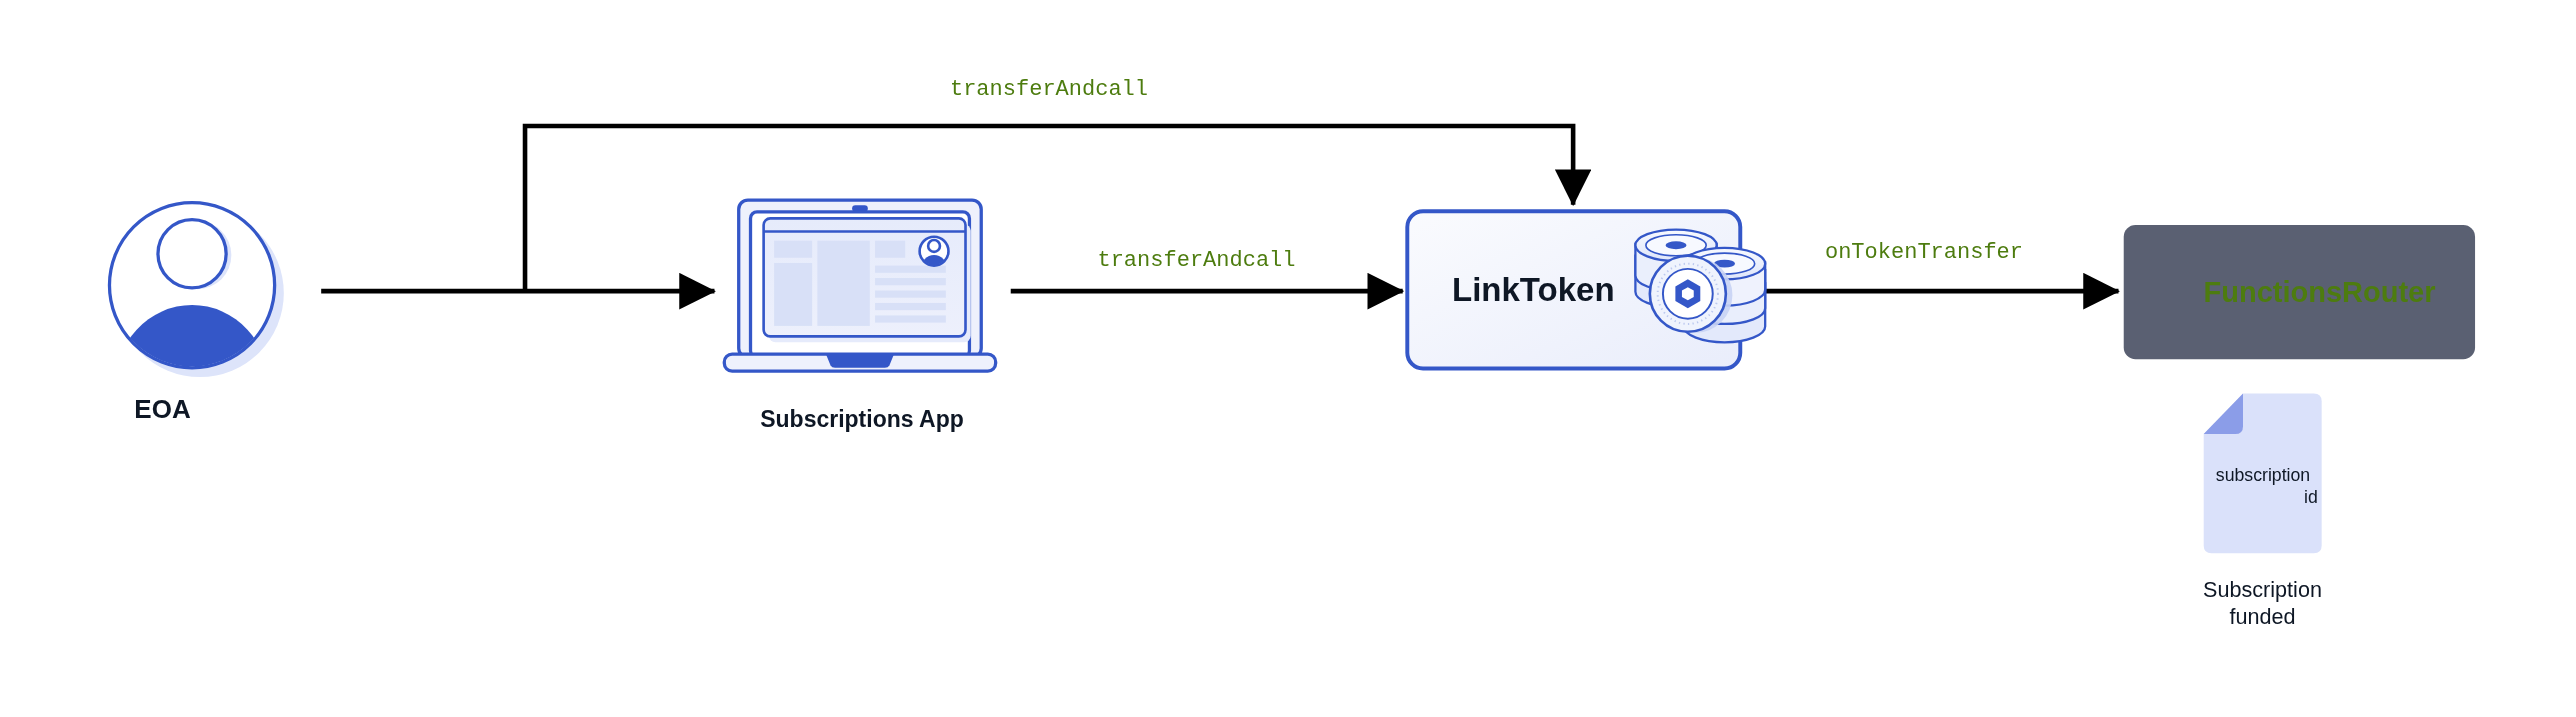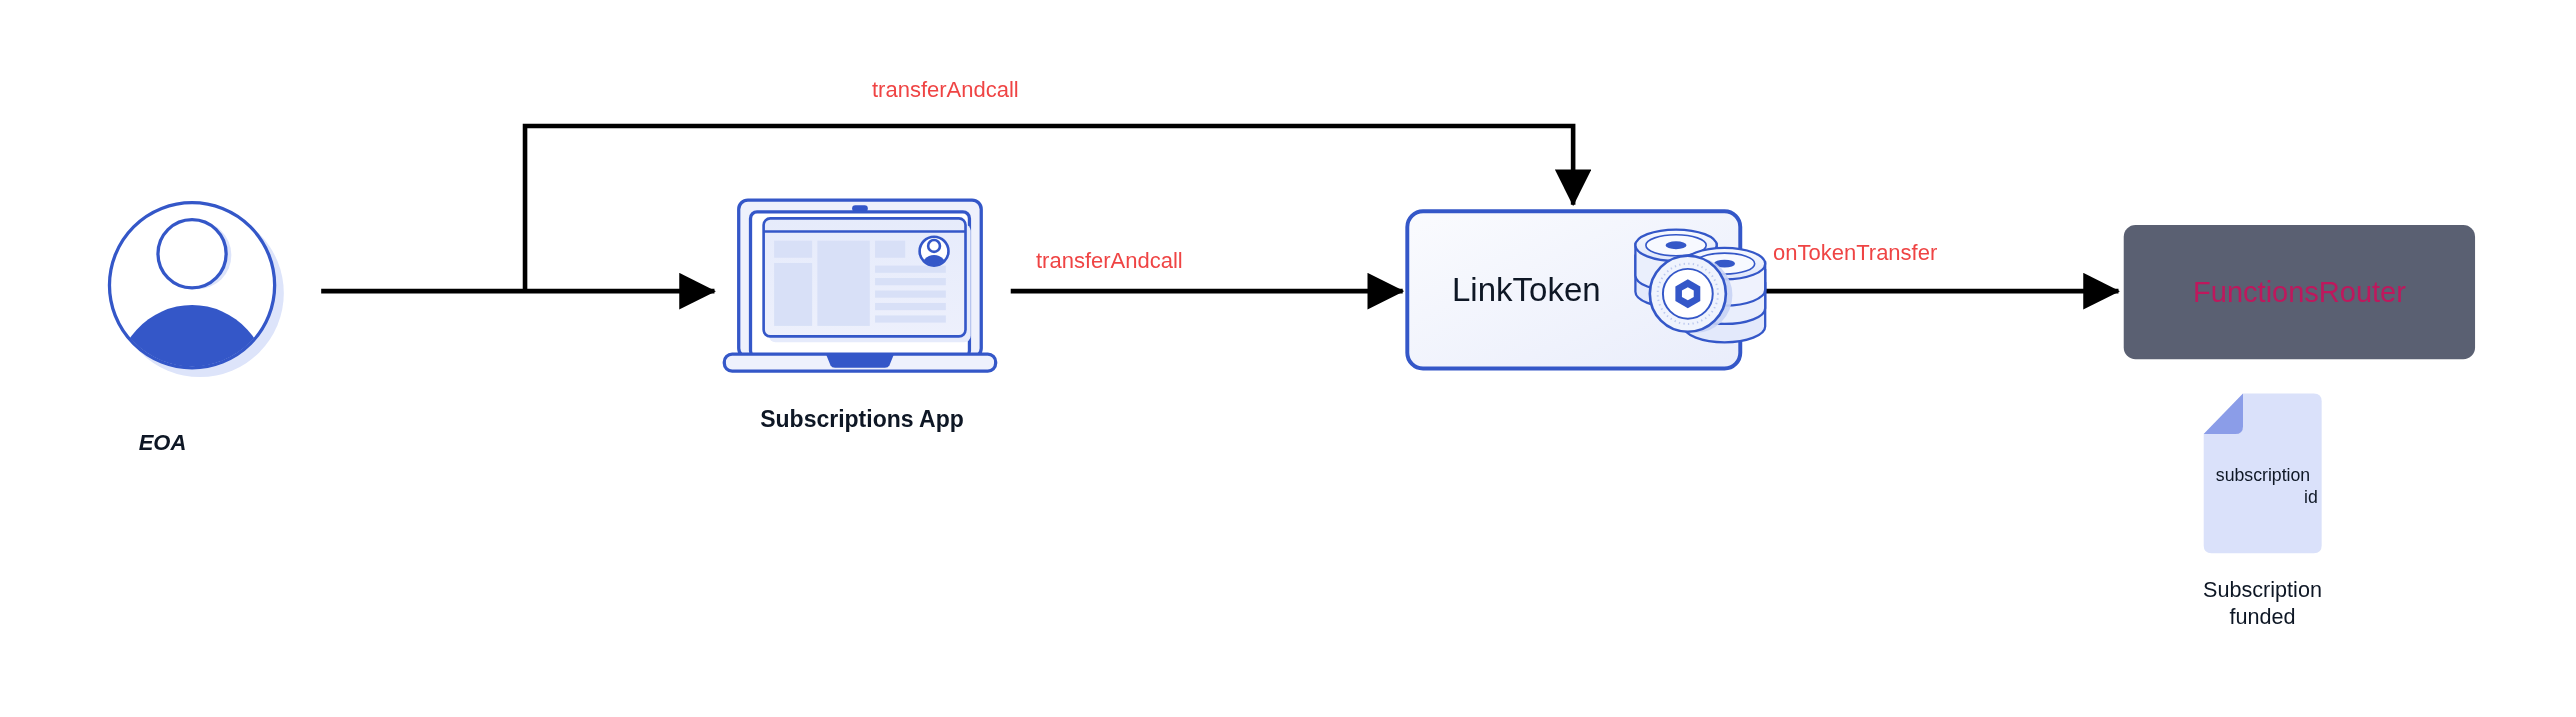--- a/index.html
+++ b/index.html
@@ -23,31 +23,32 @@
   .node-label {
     position: absolute;
     text-align: center;
     color: #0e1725;
     font-weight: bold;
     font-family: "Liberation Sans", sans-serif;
     white-space: nowrap;
   }
   .edge-label {
     position: absolute;
-    color: #ef4444;
-    font-family: Liberation Sans, sans-serif;
+    text-align: center;
+    color: #4d7c0f;
+    font-family: Liberation Mono, monospace;
     font-size: 22px;
     white-space: nowrap;
   }
   .box-label {
     position: absolute;
     display: flex;
     align-items: center;
     justify-content: center;
-    font-weight: normal;
+    font-weight: bold;
     font-family: "Liberation Sans", sans-serif;
     white-space: nowrap;
   }
   .doc-text {
     position: absolute;
     text-align: center;
     color: #0e1725;
     font-family: "Liberation Sans", sans-serif;
     font-size: 17.7px;
     line-height: 1.22;
@@ -204,27 +205,27 @@
   <g>
     <rect x="3240" y="343" width="536" height="205" rx="18" ry="18" fill="#5a6072"></rect>
   </g>
 
   <g transform="translate(3362,600)">
     <path d="M 60 0 L 168 0 Q 180 0 180 12 L 180 232 Q 180 244 168 244 L 12 244 Q 0 244 0 232 L 0 62 Z" fill="#dae1fa"></path>
     <path d="M 60 0 L 60 50 Q 60 62 48 62 L 0 62 Z" fill="#8b9de8"></path>
   </g>
 </svg>
 
-<div class="node-label" style="left:25px; top:430px; width:275px; font-size:22px;font-style:italic;">EOA</div>
+<div class="node-label" style="left:25px; top:394px; width:275px; font-size:26px;">EOA</div>
 
 <div class="node-label" style="left:731px; top:406px; width:262px; font-size:23px;">Subscriptions App</div>
 
 <div class="box-label" style="left:1426px; top:211px; width:197px; height:157px; font-size:33px; color:#0e1725; justify-content:flex-start; padding-left:26px; box-sizing:border-box;">LinkToken</div>
 
-<div class="box-label" style="left:2124px; top:225px; width:351px; height:134px; font-size:29px; color:#be185d;">FunctionsRouter</div>
+<div class="box-label" style="left:2124px; top:225px; width:351px; height:134px; font-size:29px; color:#4d7c0f;padding-left:20px;">FunctionsRouter</div>
 
 <div class="edge-label" style="left:872px; top:77px; width:354px;">transferAndcall</div>
 
 <div class="edge-label" style="left:1036px; top:248px; width:321px;">transferAndcall</div>
 
 <div class="edge-label" style="left:1773px; top:240px; width:302px;">onTokenTransfer</div>
 
 <div class="doc-text" style="left:2204px; top:465px; width:118px;">subscription</div>
 <div class="doc-text" style="left:2204px; top:487px; width:118px;padding-left:48px;">id</div>
 

